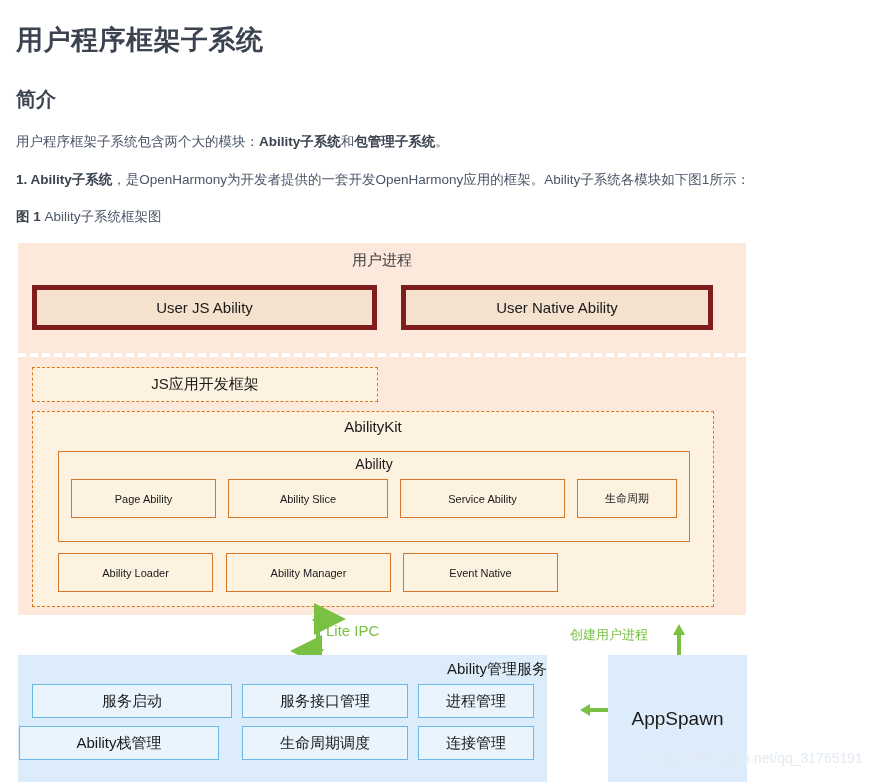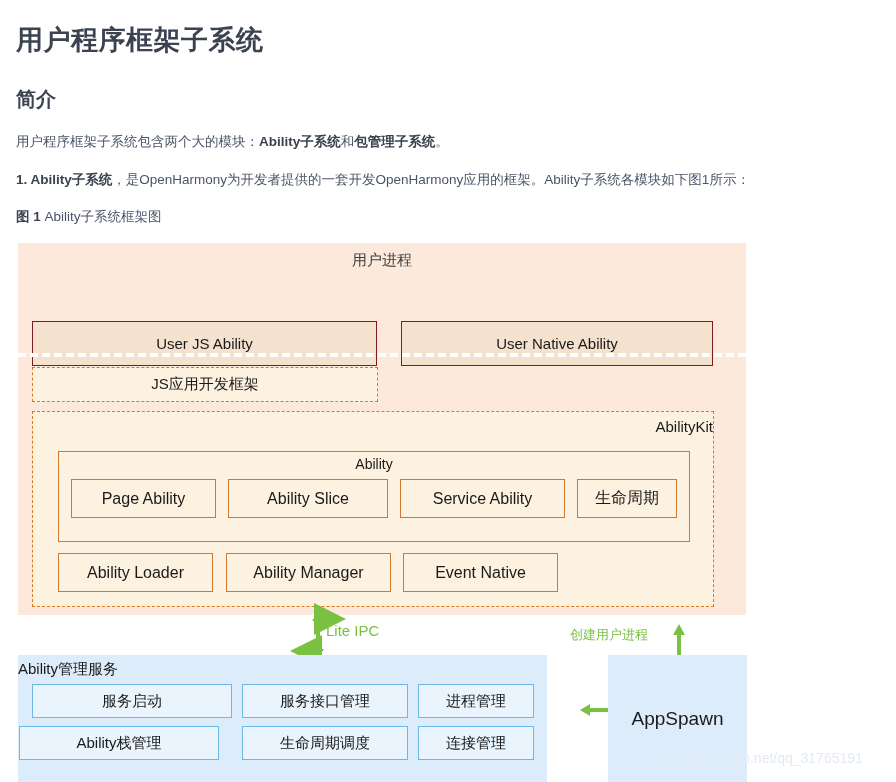--- a/index.html
+++ b/index.html
@@ -68,27 +68,26 @@
     left: 0; top: 8px; width: 100%;
     text-align: center;
     font-size: 15px;
     color: #3f3f3f;
   }
 
   .ability-box {
     position: absolute;
     box-sizing: border-box;
     background: #f4e1ce;
-    border: 1px solid #7f1d1d;
-    font-size: 15px;
-    color: #1a1a1a;
-    display: flex;
-    align-items: center;
-    justify-content: center;
-    margin-top: 36px;
+    border: 5px solid #7f1d1d;
+    font-size: 15px;
+    color: #1a1a1a;
+    display: flex;
+    align-items: center;
+    justify-content: center;
   }
   #user-js  { left: 14px;  top: 42px;  width: 345px; height: 45px; }
   #user-nat { left: 383px; top: 42px;  width: 312px; height: 45px; }
 
   .dash-sep {
     position: absolute;
     left: 18px; top: 353px;
     width: 728px; height: 0;
     border-top: 4px dashed #ffffff;
   }
@@ -111,21 +110,21 @@
     position: absolute;
     left: 32px; top: 411px;
     width: 682px; height: 196px;
     box-sizing: border-box;
     background: #fdf1e0;
     border: 1px dashed #e2761b;
   }
   .kit-title {
     position: absolute;
     left: 0; top: 6px; width: 100%;
-    text-align: right;
+    text-align: center;
     font-size: 15px;
     color: #1a1a1a;
   }
 
   .ability-group {
     position: absolute;
     left: 25px; top: 39px;
     width: 632px; height: 91px;
     box-sizing: border-box;
     background: #fdf1e0;
@@ -137,21 +136,21 @@
     text-align: center;
     font-size: 14px;
     color: #1a1a1a;
   }
 
   .leaf {
     position: absolute;
     box-sizing: border-box;
     background: #fdf1e0;
     border: 1px solid #d4772a;
-    font-size: 16px;
+    font-size: 11px;
     color: #1a1a1a;
     display: flex;
     align-items: center;
     justify-content: center;
     height: 39px;
   }
 
   
   .g-leaf-0 { left: 12px;  top: 27px; width: 145px; }
   .g-leaf-1 { left: 169px; top: 27px; width: 160px; }
@@ -185,21 +184,21 @@
   .ams {
     position: absolute;
     left: 18px; top: 655px;
     width: 529px; height: 127px;
     background: #ddecfb;
     box-sizing: border-box;
   }
   .ams-title {
     position: absolute;
     left: 0; top: 5px; width: 100%;
-    text-align: left;
+    text-align: right;
     font-size: 15px;
     color: #1a1a1a;
   }
   .blue-leaf {
     position: absolute;
     box-sizing: border-box;
     background: #e9f4fd;
     border: 1px solid #6cb8e8;
     font-size: 15px;
     color: #1a1a1a;

